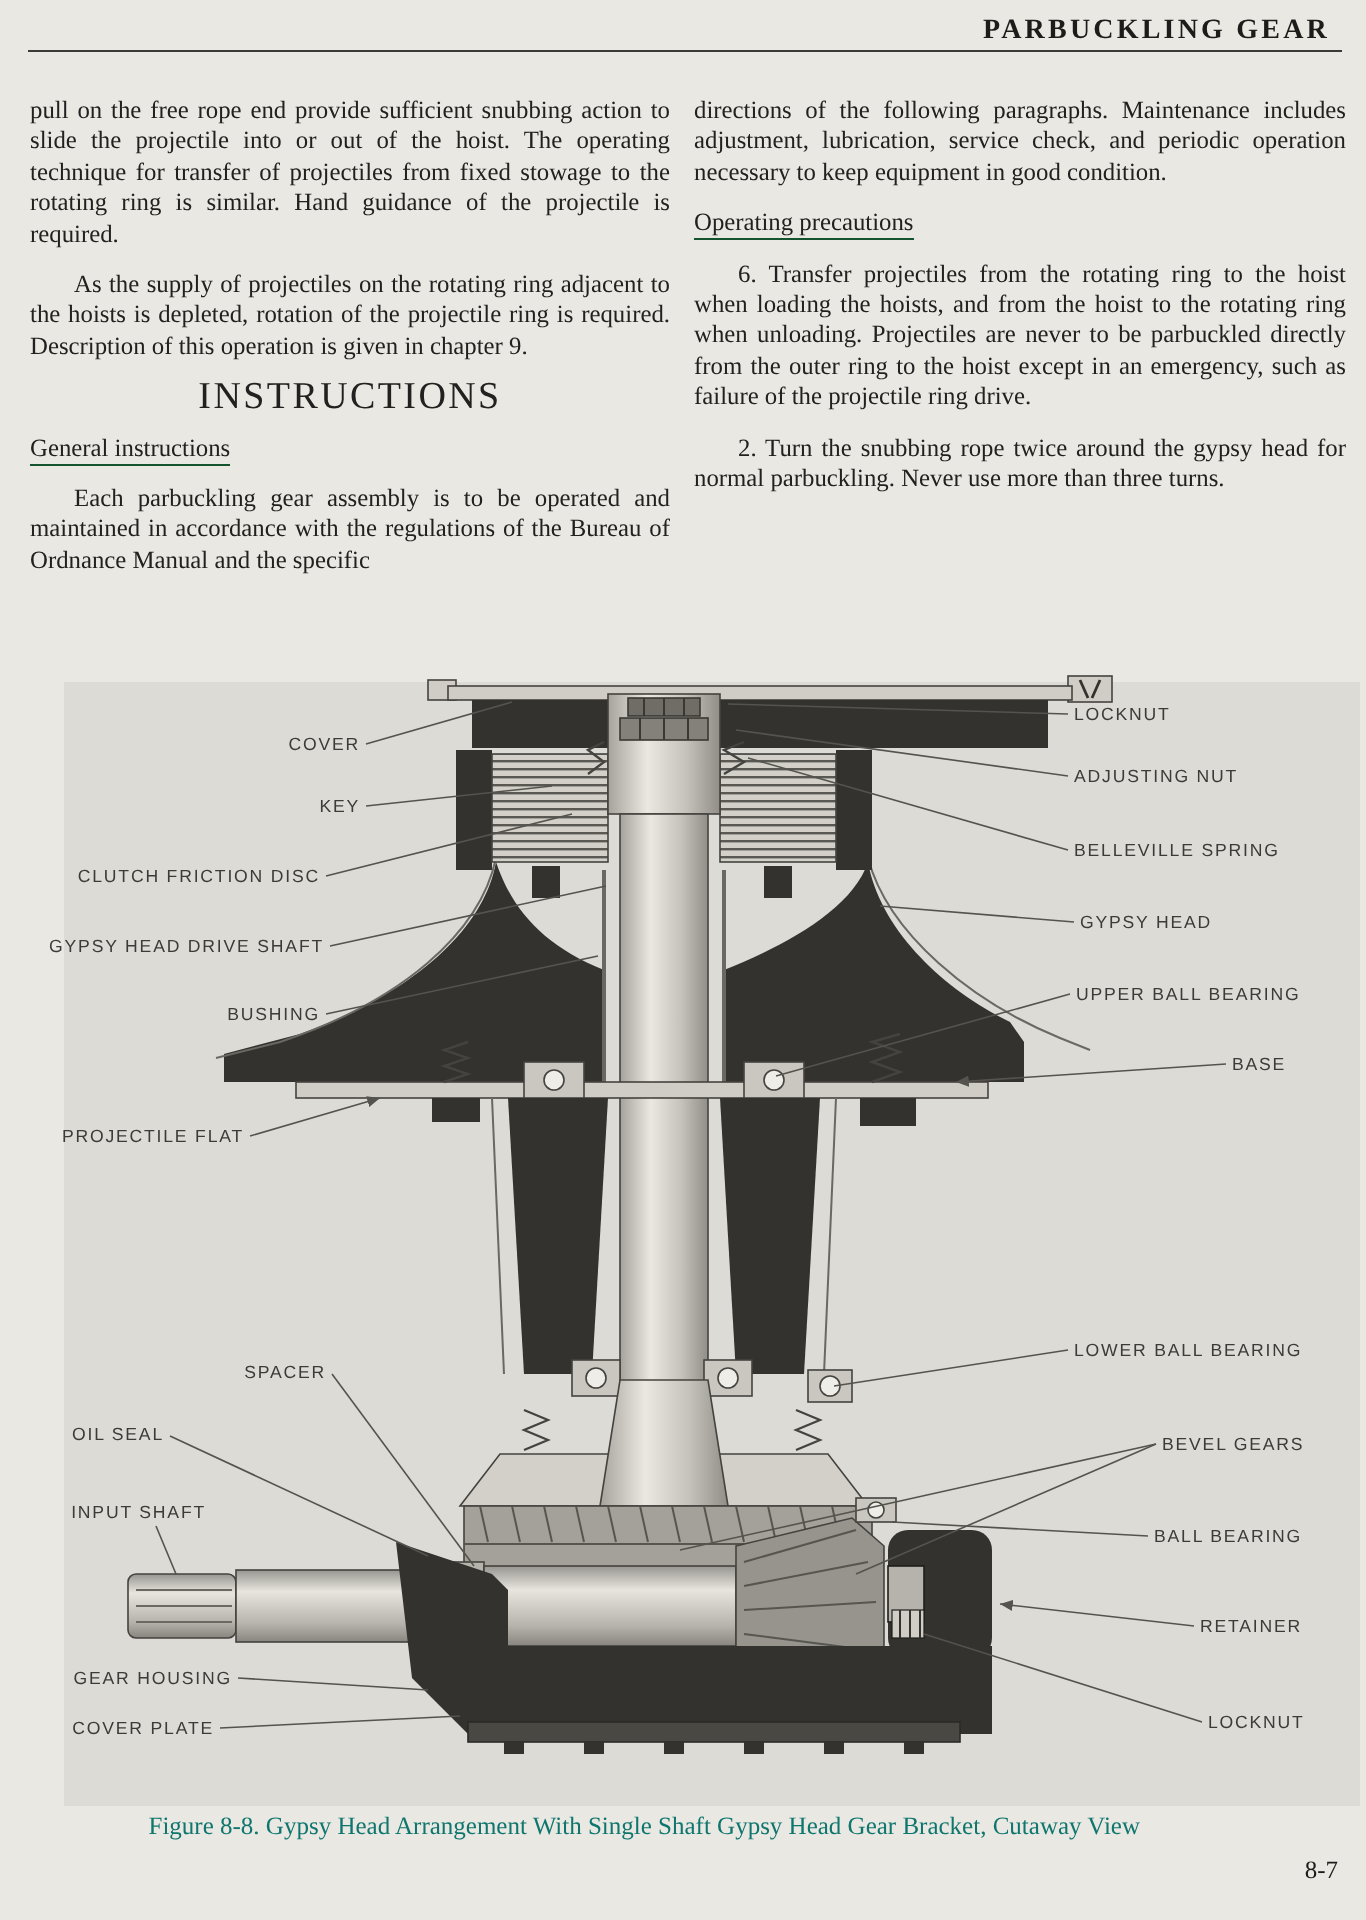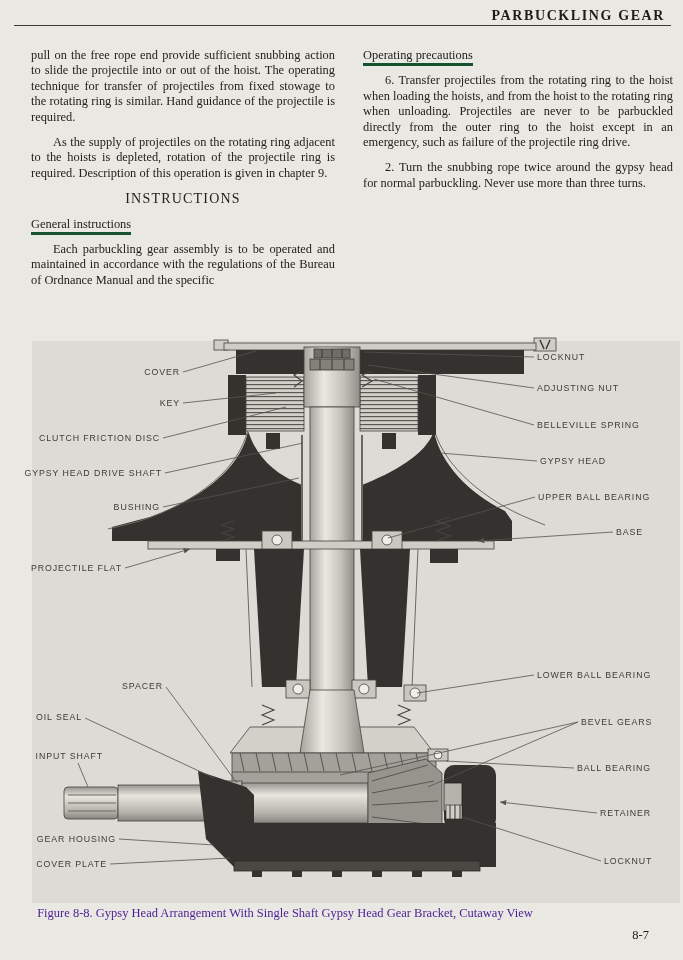--- a/index.html
+++ b/index.html
@@ -10,51 +10,52 @@
     color:#22211f;
   }
   .hdr-rule{position:absolute;left:14px;right:12px;top:25px;height:0;border-top:1.6px solid #3b3a36;}
   .hdr-title{
     position:absolute;top:8px;right:18px;
     font-size:14px;letter-spacing:1.6px;font-weight:600;color:#1d1c1a;
   }
   .col{position:absolute;top:48px;font-size:12.4px;line-height:15.4px;text-align:justify;}
   .col-left{left:15px;width:320px;}
   .col-right{left:347px;width:326px;}
-  .col p{margin:0 0 10px 16px;}
+  .col p{margin:0 0 10px 0;}
   .col p.indent{text-indent:22px;}
   .subhead{margin:4px 0 9px 0;font-size:12.4px;}
-  .subhead span{border-bottom:3px solid #14532d;padding-bottom:1px;}
-  .centerhead{text-align:center;letter-spacing:1.2px;margin:14px 0 11px 0;font-size:14px;}
+  .subhead span{border-bottom:1px solid #14532d;padding-bottom:1px;}
+  .centerhead{text-align:center;letter-spacing:1.2px;margin:14px 0 11px 0;font-size:19px;}
   .figure-area{position:absolute;left:0;top:335px;width:683px;height:570px;}
   svg text.lbl{
     font-family:"Liberation Sans", sans-serif;
     font-size:8.8px;letter-spacing:0.9px;fill:#3c3b37;
   }
   .caption{
-    position:absolute;left:0;top:906px;width:570px;text-align:center;
-    font-size:12.5px;color:#4c1d95;
-  }
-  .pagenum{position:absolute;top:928px;right:34px;font-size:12.5px;color:#1d1c1a;margin-left:11px;}
+    position:absolute;left:0;top:906px;width:570px;text-align:right;
+    font-size:12.5px;color:#0f766e;
+  }
+  .pagenum{position:absolute;top:928px;right:14px;font-size:12.5px;color:#1d1c1a;margin-left:11px;}
 </style>
 </head>
 <body>
 
 <div class="hdr-title">PARBUCKLING GEAR</div>
 <div class="hdr-rule"></div>
 
 <div class="col col-left">
   <p>pull on the free rope end provide sufficient snubbing action to slide the projectile into or out of the hoist. The operating technique for transfer of projectiles from fixed stowage to the rotating ring is similar. Hand guidance of the projectile is required.</p>
   <p class="indent">As the supply of projectiles on the rotating ring adjacent to the hoists is depleted, rotation of the projectile ring is required. Description of this operation is given in chapter 9.</p>
   <p class="centerhead">INSTRUCTIONS</p>
   <p class="subhead"><span>General instructions</span></p>
   <p class="indent">Each parbuckling gear assembly is to be operated and maintained in accordance with the regulations of the Bureau of Ordnance Manual and the specific</p>
 </div>
 
 <div class="col col-right">
+  <p>directions of the following paragraphs.  Maintenance includes adjustment, lubrication, service check, and periodic operation necessary to keep equipment in good condition.</p>
   <p class="subhead"><span>Operating precautions</span></p>
   <p class="indent">6.  Transfer projectiles from the rotating ring to the hoist when loading the hoists, and from the hoist to the rotating ring when unloading.  Projectiles are never to be parbuckled directly from the outer ring to the hoist except in an emergency, such as failure of the projectile ring drive.</p>
   <p class="indent">2.  Turn the snubbing rope twice around the gypsy head for normal parbuckling.  Never use more than three turns.</p>
 </div>
 
 <div class="figure-area">
 <svg width="683" height="570" viewBox="0 0 683 570" xmlns="http://www.w3.org/2000/svg">
   <defs>
     <linearGradient id="shaftV" x1="0" y1="0" x2="1" y2="0">
       <stop offset="0" stop-color="#a5a39c"></stop>

